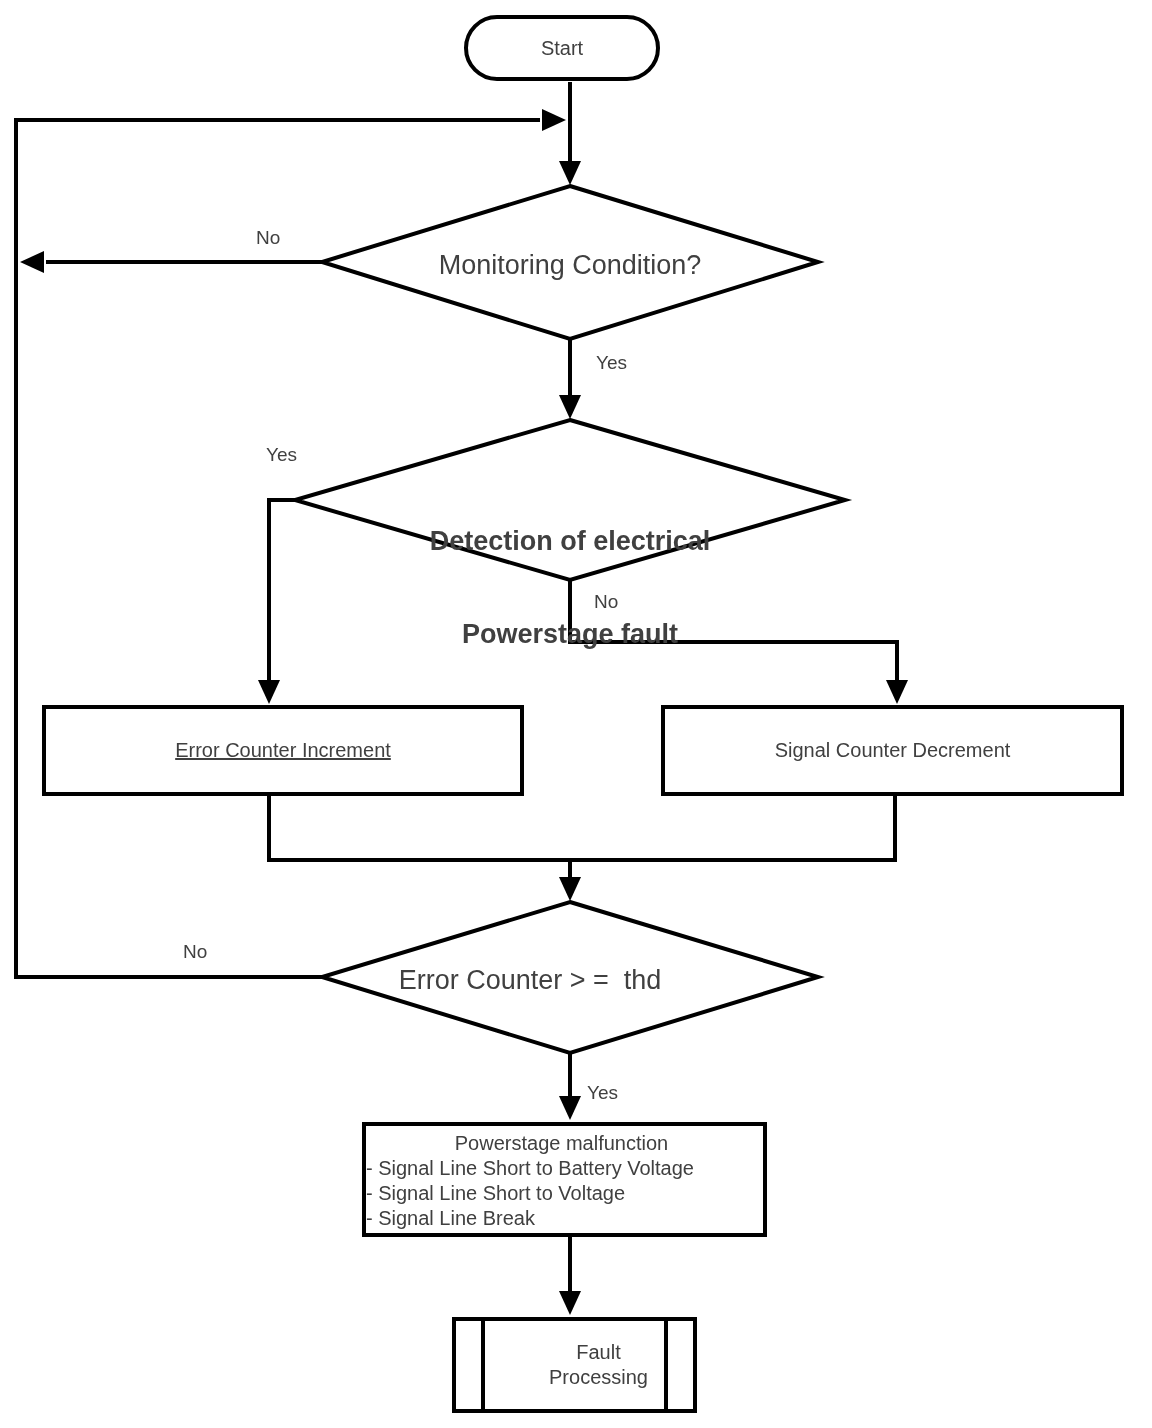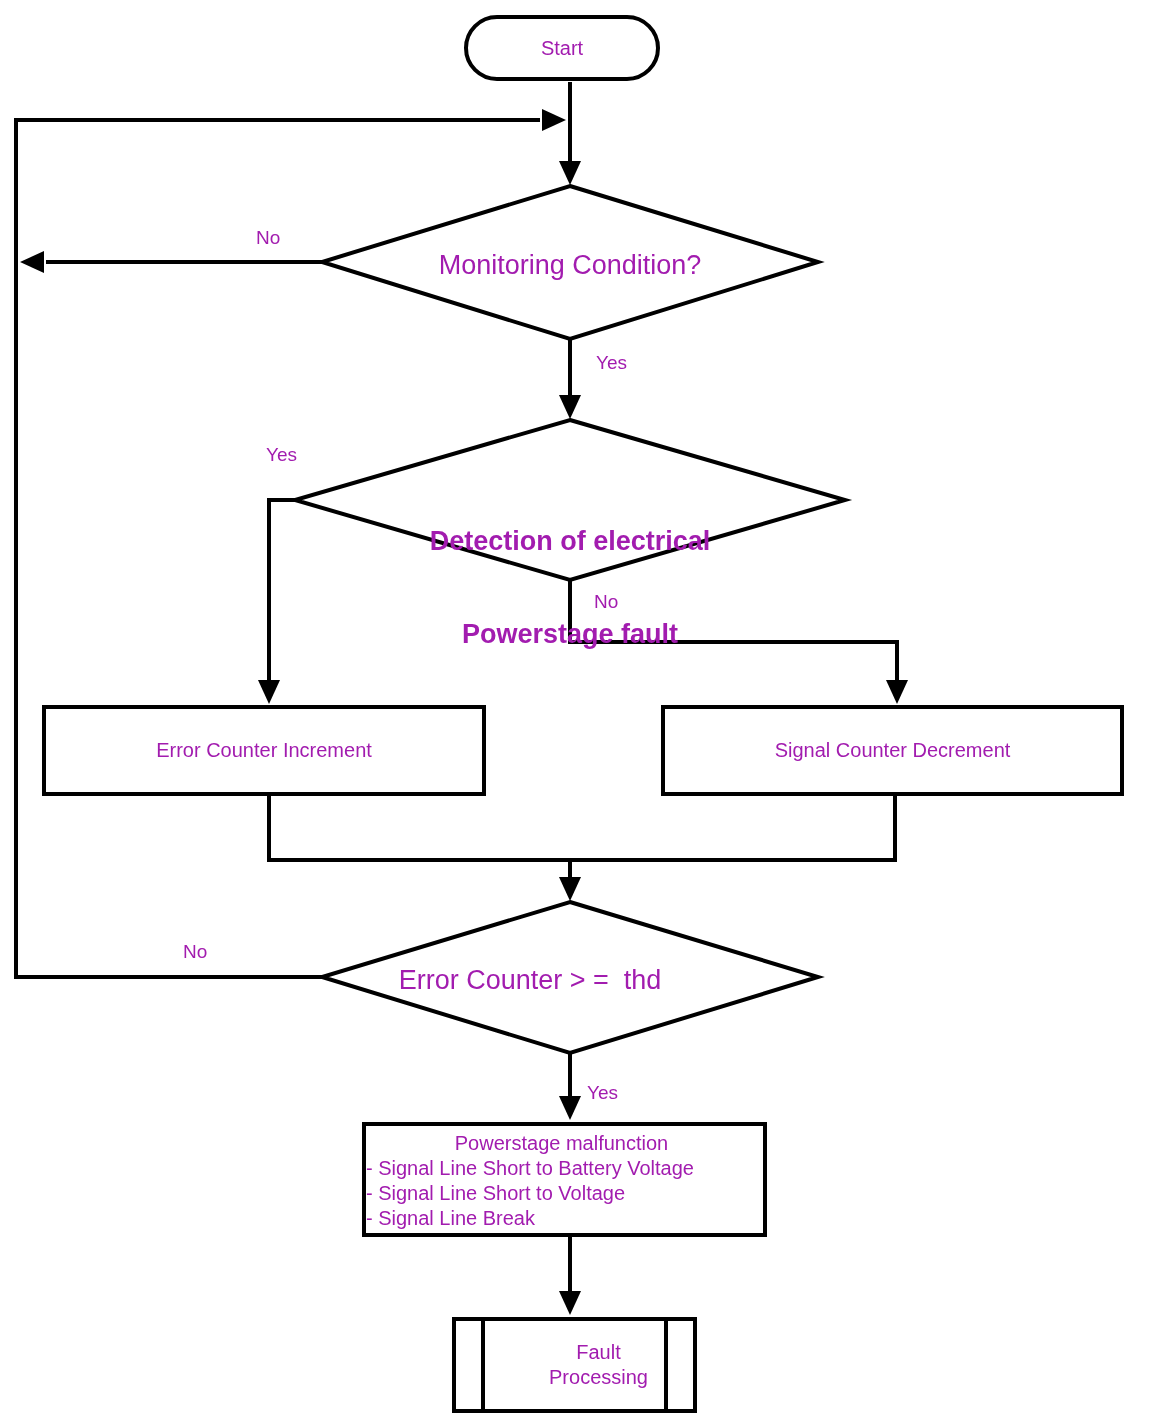--- a/index.html
+++ b/index.html
@@ -6,21 +6,21 @@
     margin: 0;
     padding: 0;
     background: #ffffff;
   }
   #canvas {
     position: relative;
     width: 1152px;
     height: 1428px;
     background: #ffffff;
     font-family: "Liberation Sans", "DejaVu Sans", sans-serif;
-    color: #a21caf;
+    color: #404040;
   }
   #wires {
     position: absolute;
     left: 0;
     top: 0;
     width: 1152px;
     height: 1428px;
   }
   .node {
     position: absolute;
@@ -34,21 +34,21 @@
     font-size: 20px;
     line-height: 25px;
   }
   .terminator {
     left: 464px; top: 15px;
     width: 196px; height: 66px;
     border-radius: 33px;
   }
   .process-increment {
     left: 42px; top: 705px;
-    width: 444px; height: 91px;
+    width: 482px; height: 91px; text-decoration: underline;
   }
   .process-decrement {
     left: 661px; top: 705px;
     width: 463px; height: 91px;
   }
   .process-malfunction {
     left: 362px; top: 1122px;
     width: 405px; height: 115px;
     display: block;
     padding: 5px 6px 0 0;

